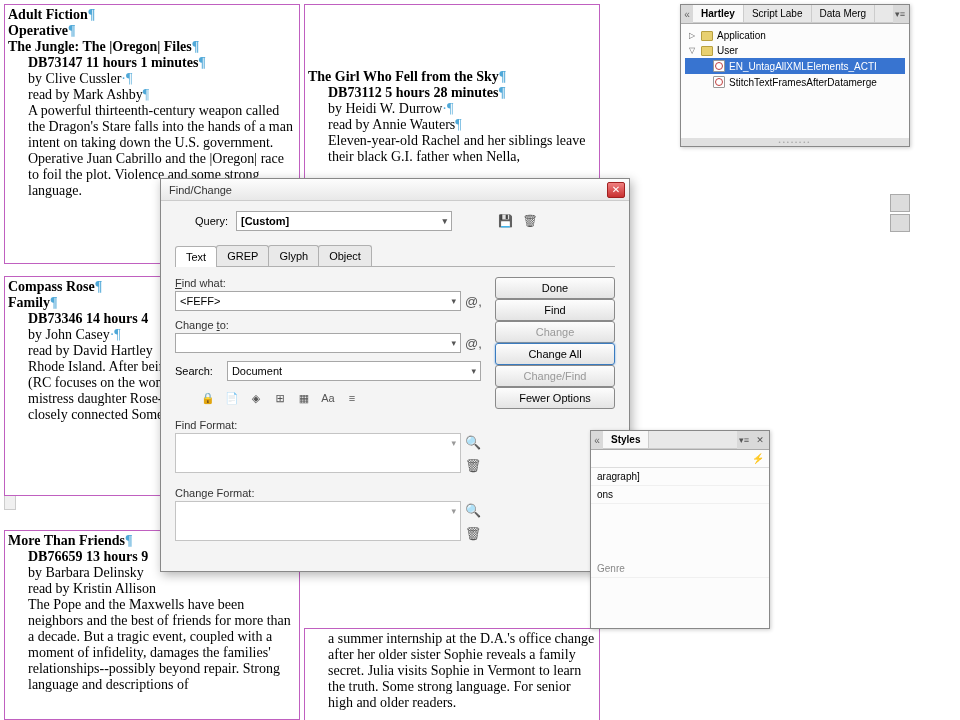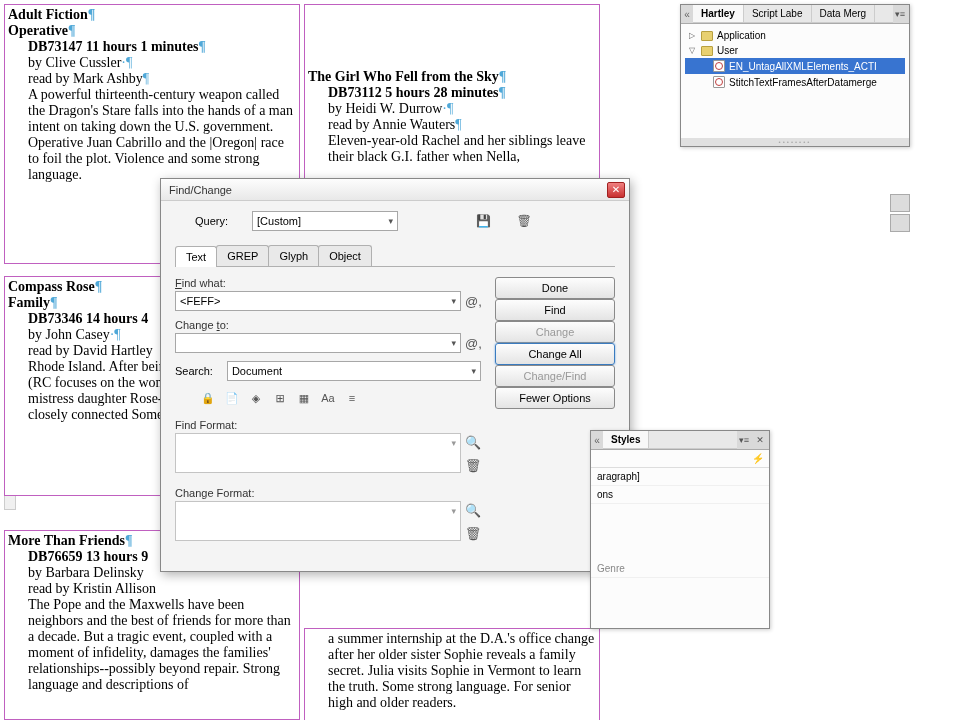--- a/index.html
+++ b/index.html
@@ -17,24 +17,24 @@
 .bold { font-weight: bold; }
 .book-meta { padding-left: 20px; }
 .book-body { padding-left: 20px; }
 
 
 .dialog { position: absolute; left: 160px; top: 178px; width: 470px; background: #f4f4f4; border: 1px solid #888; box-shadow: 2px 3px 10px rgba(0,0,0,0.3); font-family: Tahoma, sans-serif; font-size: 11px; }
 .titlebar { height: 22px; background: linear-gradient(#fdfdfd,#e8e8e8); border-bottom: 1px solid #ccc; display: flex; align-items: center; padding: 0 4px; }
 .titlebar .t { flex: 1; padding-left: 4px; color: #333; }
 .titlebar .x { width: 18px; height: 16px; background: linear-gradient(#f08080,#c83030); border: 1px solid #a02020; color: #fff; display: flex; align-items: center; justify-content: center; border-radius: 2px; font-size: 10px; cursor: pointer; }
 .dlg-body { padding: 10px 14px 16px; }
-.query-row { display: flex; align-items: center; gap: 24px; margin-bottom: 14px; margin-left: 20px; }
+.query-row { display: flex; align-items: center; gap: 8px; margin-bottom: 14px; margin-left: 20px; }
 .dropdown { border: 1px solid #a7a7a7; background: #fff; height: 20px; display: flex; align-items: center; padding: 0 4px; position: relative; }
 .dropdown::after { content: "▾"; position: absolute; right: 4px; font-size: 9px; color: #555; }
-.query-dd { width: 146px; }
+.query-dd { width: 216px; font-weight: bold; }
 .ico-sm { width: 16px; height: 16px; display: inline-flex; align-items: center; justify-content: center; color: #555; cursor: pointer; font-size: 12px; }
 .tabs { display: flex; border-bottom: 1px solid #b0b0b0; margin-bottom: 10px; }
 .tab { padding: 4px 10px; border: 1px solid #b0b0b0; border-bottom: none; background: #e9e9e9; margin-right: -1px; cursor: pointer; border-radius: 3px 3px 0 0; }
 .tab.active { background: #fff; position: relative; top: 1px; font-weight: normal; }
 .form-area { display: flex; gap: 14px; }
 .left-col { flex: 1; }
 .right-col { width: 120px; display: flex; flex-direction: column; }
 .field-label { margin-bottom: 2px; color: #333; }
 .field-label u { text-decoration: underline; }
 .combo-row { display: flex; align-items: center; gap: 4px; margin-bottom: 8px; }
@@ -84,20 +84,21 @@
 </style>
 </head>
 <body>
 
 <div class="doc-area">
   <div class="left-ruler"></div>
 
   <div class="col col1a">
     <div class="bold"><span>Adult Fiction</span><span class="pilcrow">¶</span></div>
     <div class="bold"><span>Operative</span><span class="pilcrow">¶</span></div>
+    <div class="bold"><span>The Jungle: The |Oregon| Files</span><span class="pilcrow">¶</span></div>
     <div class="book-meta bold"><span>DB73147 11 hours 1 minutes</span><span class="pilcrow">¶</span></div>
     <div class="book-meta"><span>by Clive Cussler</span><span class="pilcrow">·¶</span></div>
     <div class="book-meta"><span>read by Mark Ashby</span><span class="pilcrow">¶</span></div>
     <div class="book-body"><span>A powerful thirteenth-century weapon called the Dragon's Stare falls into the hands of a man intent on taking down the U.S. government. Operative Juan Cabrillo and the |Oregon| race to foil the plot. Violence and some strong language.</span></div>
   </div>
 
   <div class="col col1b">
     <div class="bold"><span>Compass Rose</span><span class="pilcrow">¶</span></div>
     <div class="bold"><span>Family</span><span class="pilcrow">¶</span></div>
     <div class="book-meta bold"><span>DB73346 14 hours 4</span></div>

